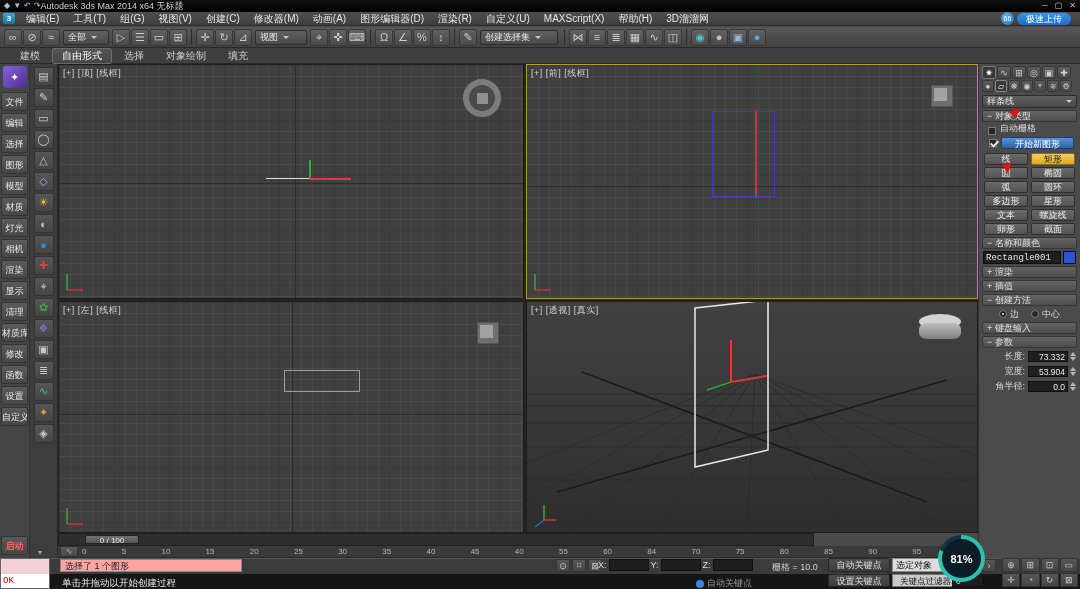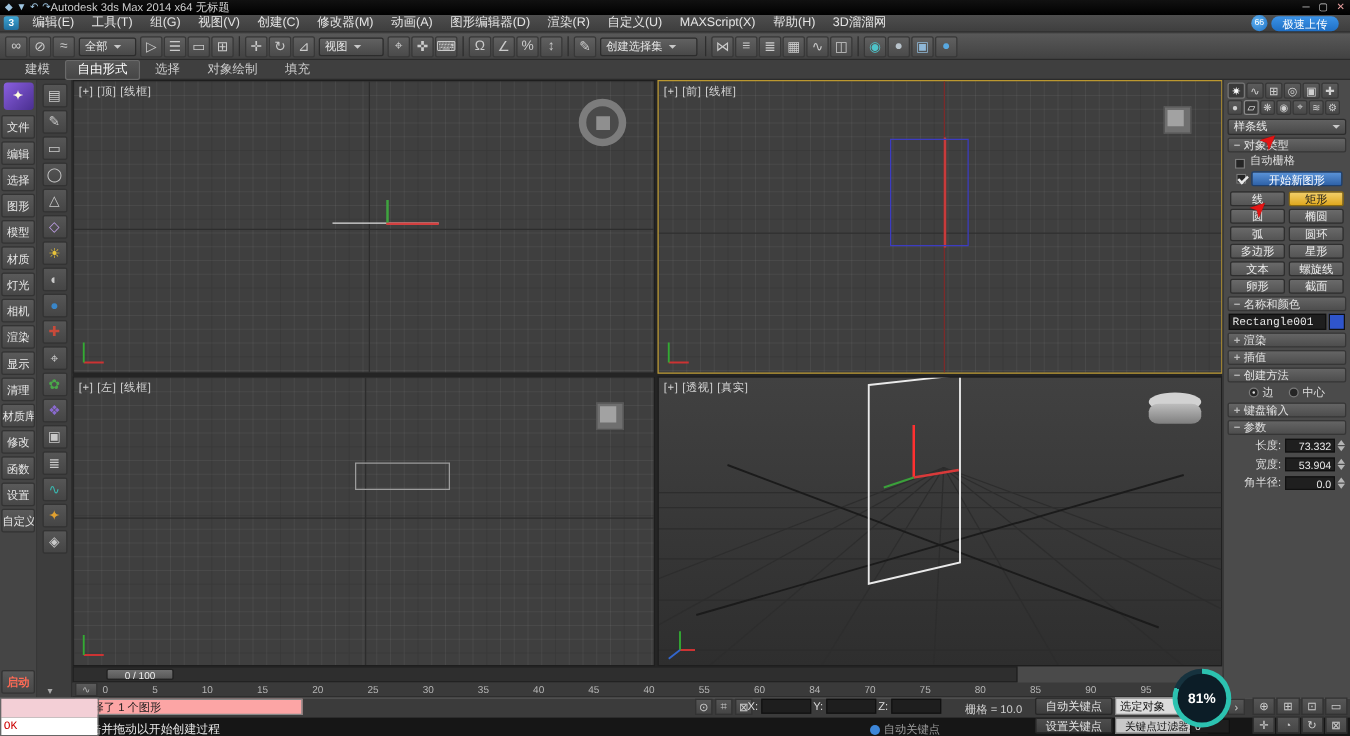--- a/index.html
+++ b/index.html
@@ -140,21 +140,21 @@
   .akey{left:828px;top:558px}.skey{left:828px;top:574px;height:13px}
   .seldd{position:absolute;left:892px;top:558px;width:74px;height:14px;background:#dcdcdc;border:1px solid #888;color:#111;font-size:9px;display:flex;align-items:flex-start;padding:0 3px}
   .seldd::after{content:"";border:3px solid transparent;border-top-color:#333;margin:3px 0 0 auto}
   .kfilters{position:absolute;left:892px;top:574px;width:74px;height:13px;line-height:12px;background:#c9c9c9;border:1px solid #777;color:#111;font-size:8.5px;text-align:center;white-space:nowrap;overflow:hidden}
   .playrow{position:absolute;left:952px;top:559px;display:flex;gap:1px}
   .pbtn{width:14px;height:13px;display:flex;align-items:center;justify-content:center;background:linear-gradient(#565656,#454545);border:1px solid #333;color:#ccc;font-size:9px}
   .framef{position:absolute;left:952px;top:575px;width:32px;height:12px;background:#1e1e1e;border:1px solid #101010;color:#ddd;font-size:8.5px;display:flex;align-items:center;padding:0 3px}
   .navgrid{position:absolute;left:1002px;top:558px;width:76px;display:grid;grid-template-columns:repeat(4,1fr);gap:1px}
   .navbtn{height:14px;display:flex;align-items:center;justify-content:center;background:linear-gradient(#565656,#454545);border:1px solid #333;color:#ccc;font-size:9px}
 
-  .listener{position:absolute;left:0;top:558px;width:79px;height:31px;border:1px solid #666;display:flex;flex-direction:column;z-index:20}
+  .listener{position:absolute;left:0;top:558px;width:50px;height:31px;border:1px solid #666;display:flex;flex-direction:column;z-index:20}
   .macro{flex:1;background:#f3cfd6}
   .script{flex:1;background:#fff;color:#c00;font-size:9px;line-height:14px;padding-left:2px;font-family:"Liberation Mono",monospace}
 
   .prog{position:absolute;left:938px;top:535px;width:47px;height:47px;border-radius:50%;background:conic-gradient(#2cc2b0 0deg 291deg,#16323e 291deg 360deg);display:flex;align-items:center;justify-content:center;z-index:60}
   .prog::before{content:"";position:absolute;inset:4px;border-radius:50%;background:#0c1d27}
   .prog span{position:relative;color:#fff;font-size:11px;font-weight:bold}
 
   .ann{position:absolute;color:#e51414;font-size:17px;transform:rotate(-42deg);z-index:70;text-shadow:0 0 1px #800}
 </style>
 </head>

